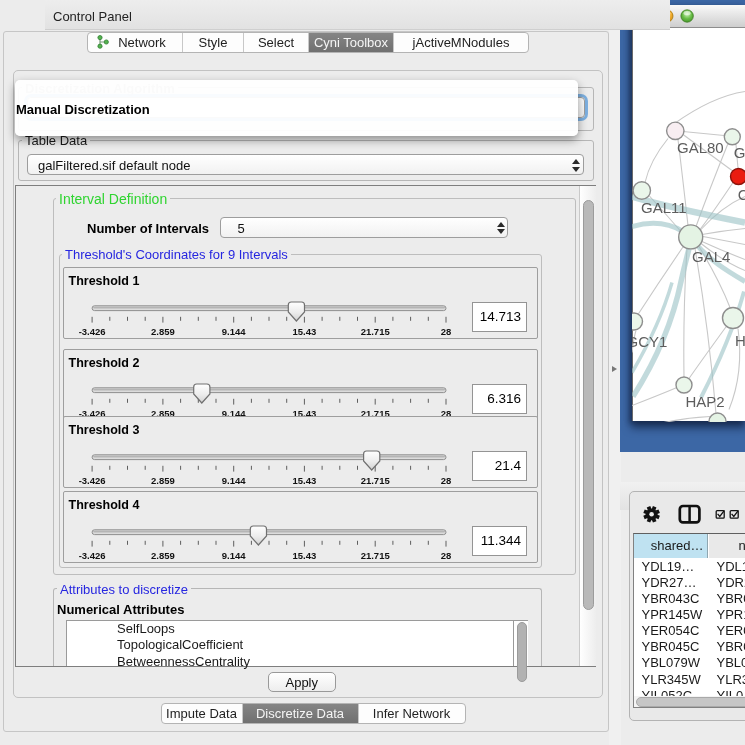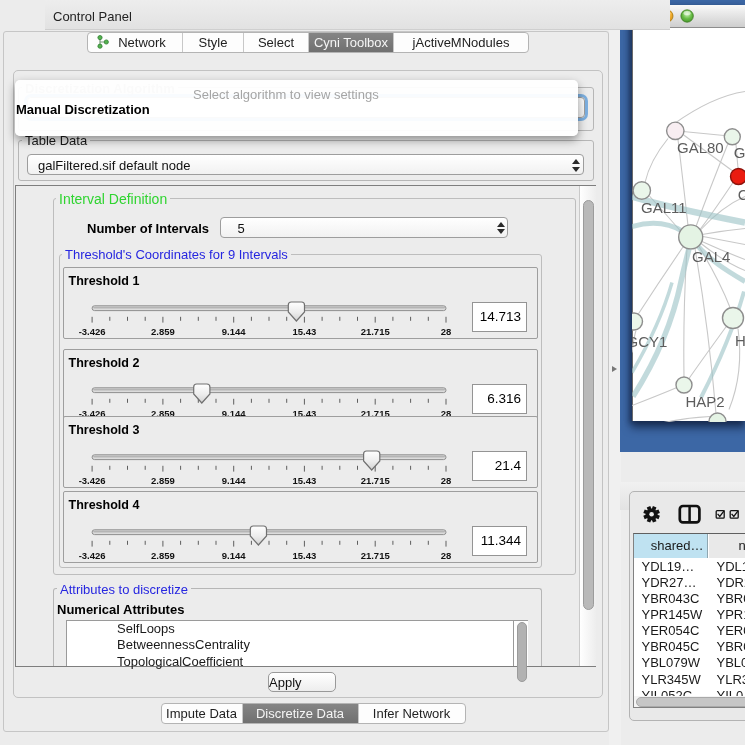--- a/index.html
+++ b/index.html
@@ -54,21 +54,21 @@
 #attrlist { position:absolute; left:66px; top:619.5px; width:448px; height:46.5px; background:#fff;
   border:1px solid #9a9a9a; border-bottom:none; font-size:13px; }
 #attrlist div { padding-left:12px; height:16.9px; line-height:16.9px;margin-left:38px; }
 #lsb { position:absolute; left:514px; top:619.5px; width:14px; height:46.5px; background:#fff;
   border-top:1px solid #9a9a9a; }
 #lsb .thumb { position:absolute; left:3px; top:1px; width:10px; height:60px; background:#b2b2b2;
   border:1px solid #9b9b9b; border-radius:5px; }
 
 #applybtn { position:absolute; left:268px; top:671.5px; width:67.5px; height:20px;
   background:linear-gradient(#ffffff,#ededed); border:1px solid #999; border-radius:5px;
-  text-align:left; line-height:19px; font-size:13px; color:#111; }
+  text-align:center; line-height:19px; font-size:13px; color:#111; }
 
 
 #bluearea { position:absolute; left:620px; top:0; width:125px; height:452px; background:#3c67a5; }
 #netwin { position:absolute; left:632px; top:5px; width:113px; height:416px; background:#fff;
   border-left:1px solid #6b6b6b; border-radius:5px 0 0 0;
   box-shadow:-3px 2px 5px rgba(10,20,50,0.38), 0 6px 9px 1px rgba(5,12,35,0.55); }
 #nettitle { position:absolute; left:0; top:0; width:113px; height:23px;
   background:linear-gradient(#f9f9f9,#cecece); border-bottom:1px solid #8d8d8d; border-radius:5px 0 0 0; }
 #netbody { position:absolute; left:0; top:23px; width:113px; height:393px; background:#fff; overflow:hidden; }
 #tphead { position:absolute; left:620px; top:452px; width:125px; height:28px;
@@ -326,22 +326,22 @@
   <path d="M 186.3 37.0 Q 186.3 34.0 189.3 34.0 L 199.5 34.0 Q 202.5 34.0 202.5 37.0 L 202.5 44.0 L 194.4 53.0 L 186.3 44.0 Z" fill="url(#thumbg)" stroke="#707070" stroke-width="1.2"></path>
  </svg>
  <div class="tfield">11.344</div>
 </div>
 
 <div class="group" style="left:53px;top:588px;width:489px;height:78px;border-bottom:none;border-radius:3px 3px 0 0"></div>
 <div class="glabel" style="left:57px;top:582px;color:#2626e0">Attributes to discretize</div>
 <div class="abs" style="left:57px;top:601.5px;font-weight:bold;color:#000">Numerical Attributes</div>
 <div id="attrlist">
  <div>SelfLoops</div>
+ <div>TopologicalCoefficient</div>
  <div>BetweennessCentrality</div>
- <div>TopologicalCoefficient</div>
 </div>
 <div id="lsb">
     <div class="thumb"></div>
   </div>
 
 <div id="applybtn">Apply</div>
 
 <div class="tabbar" style="left:160.5px;top:702.5px;width:305px">
  <div class="tab" style="width:81px">Impute Data</div>
  <div class="tab sel" style="width:116px">Discretize Data</div>
@@ -502,15 +502,14 @@
     <div class="trow" style="top:152.6px">
       <span class="c1">YIL052C</span>
       <span class="c2">YIL0</span>
     </div>
  <div id="hsb">
       <div class="thumb"></div>
     </div>
 </div>
 
 <div id="popup">
- <div class="abs" style="left:178.5px;top:7px;color:#a5a5a5">Select algorithm to view settings</div>
  <div class="abs" style="left:1.5px;top:22px;font-weight:bold;color:#000">Manual Discretization</div>
 </div>
 
 </body></html>

